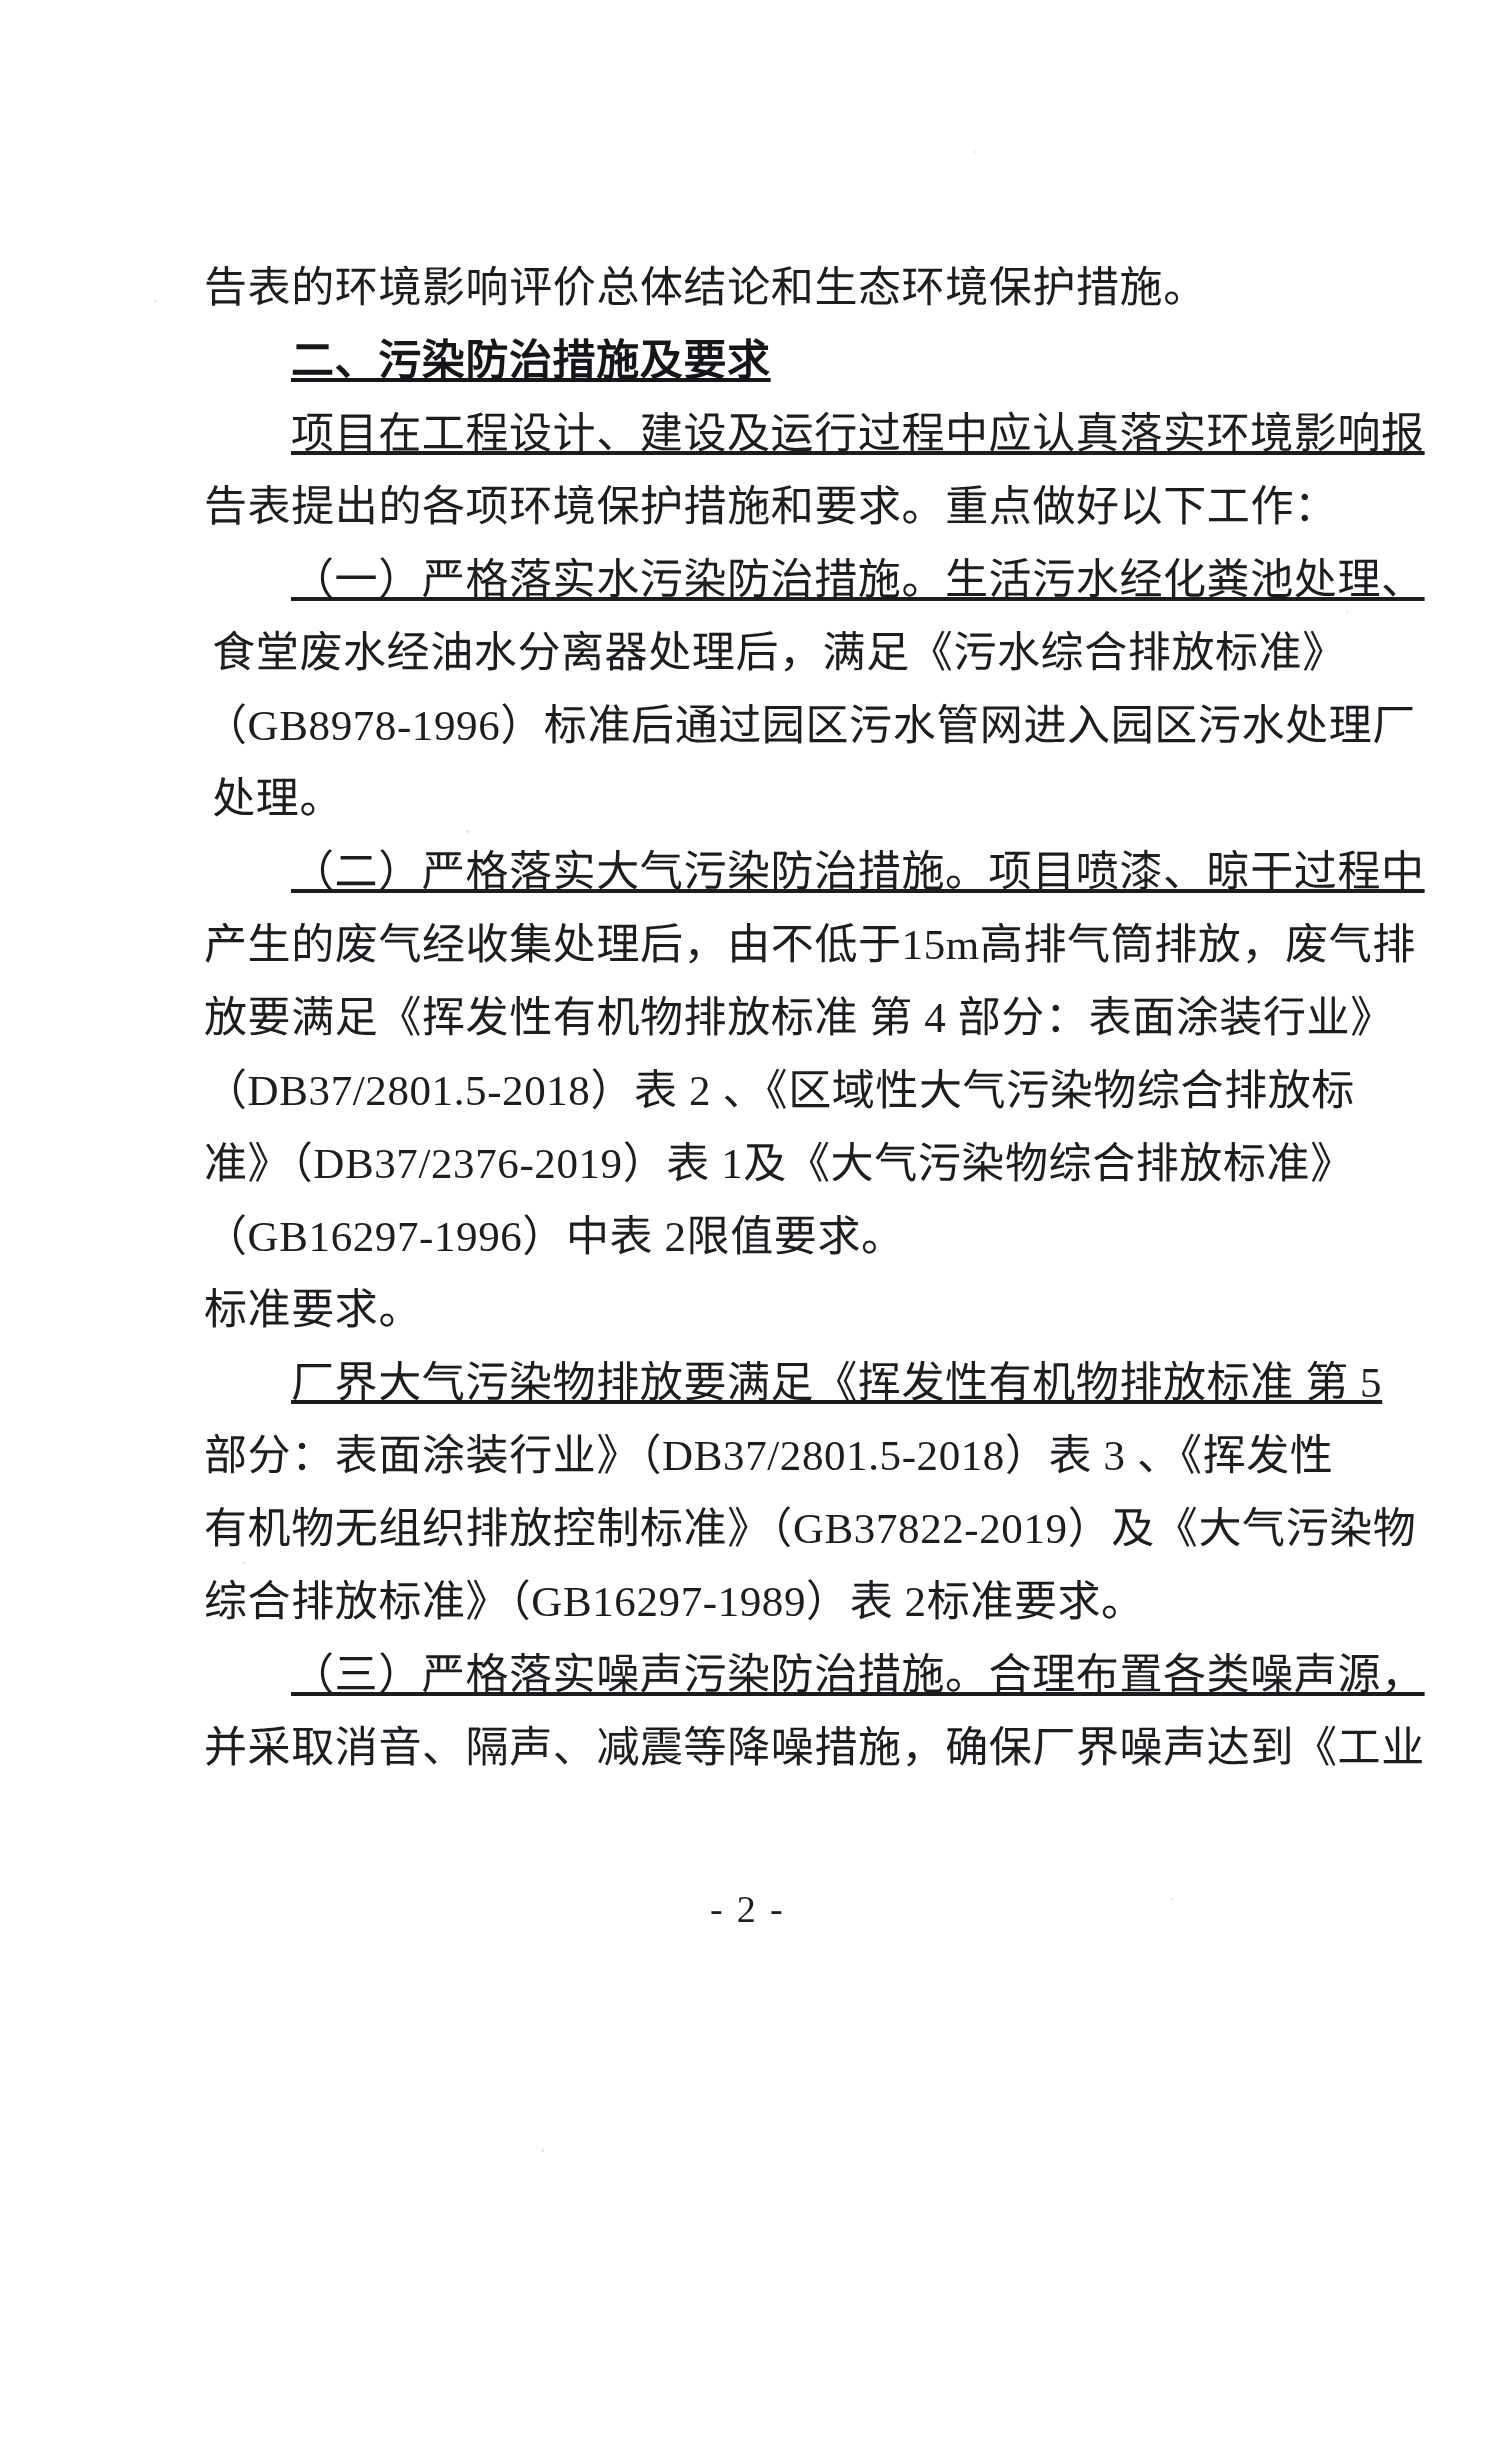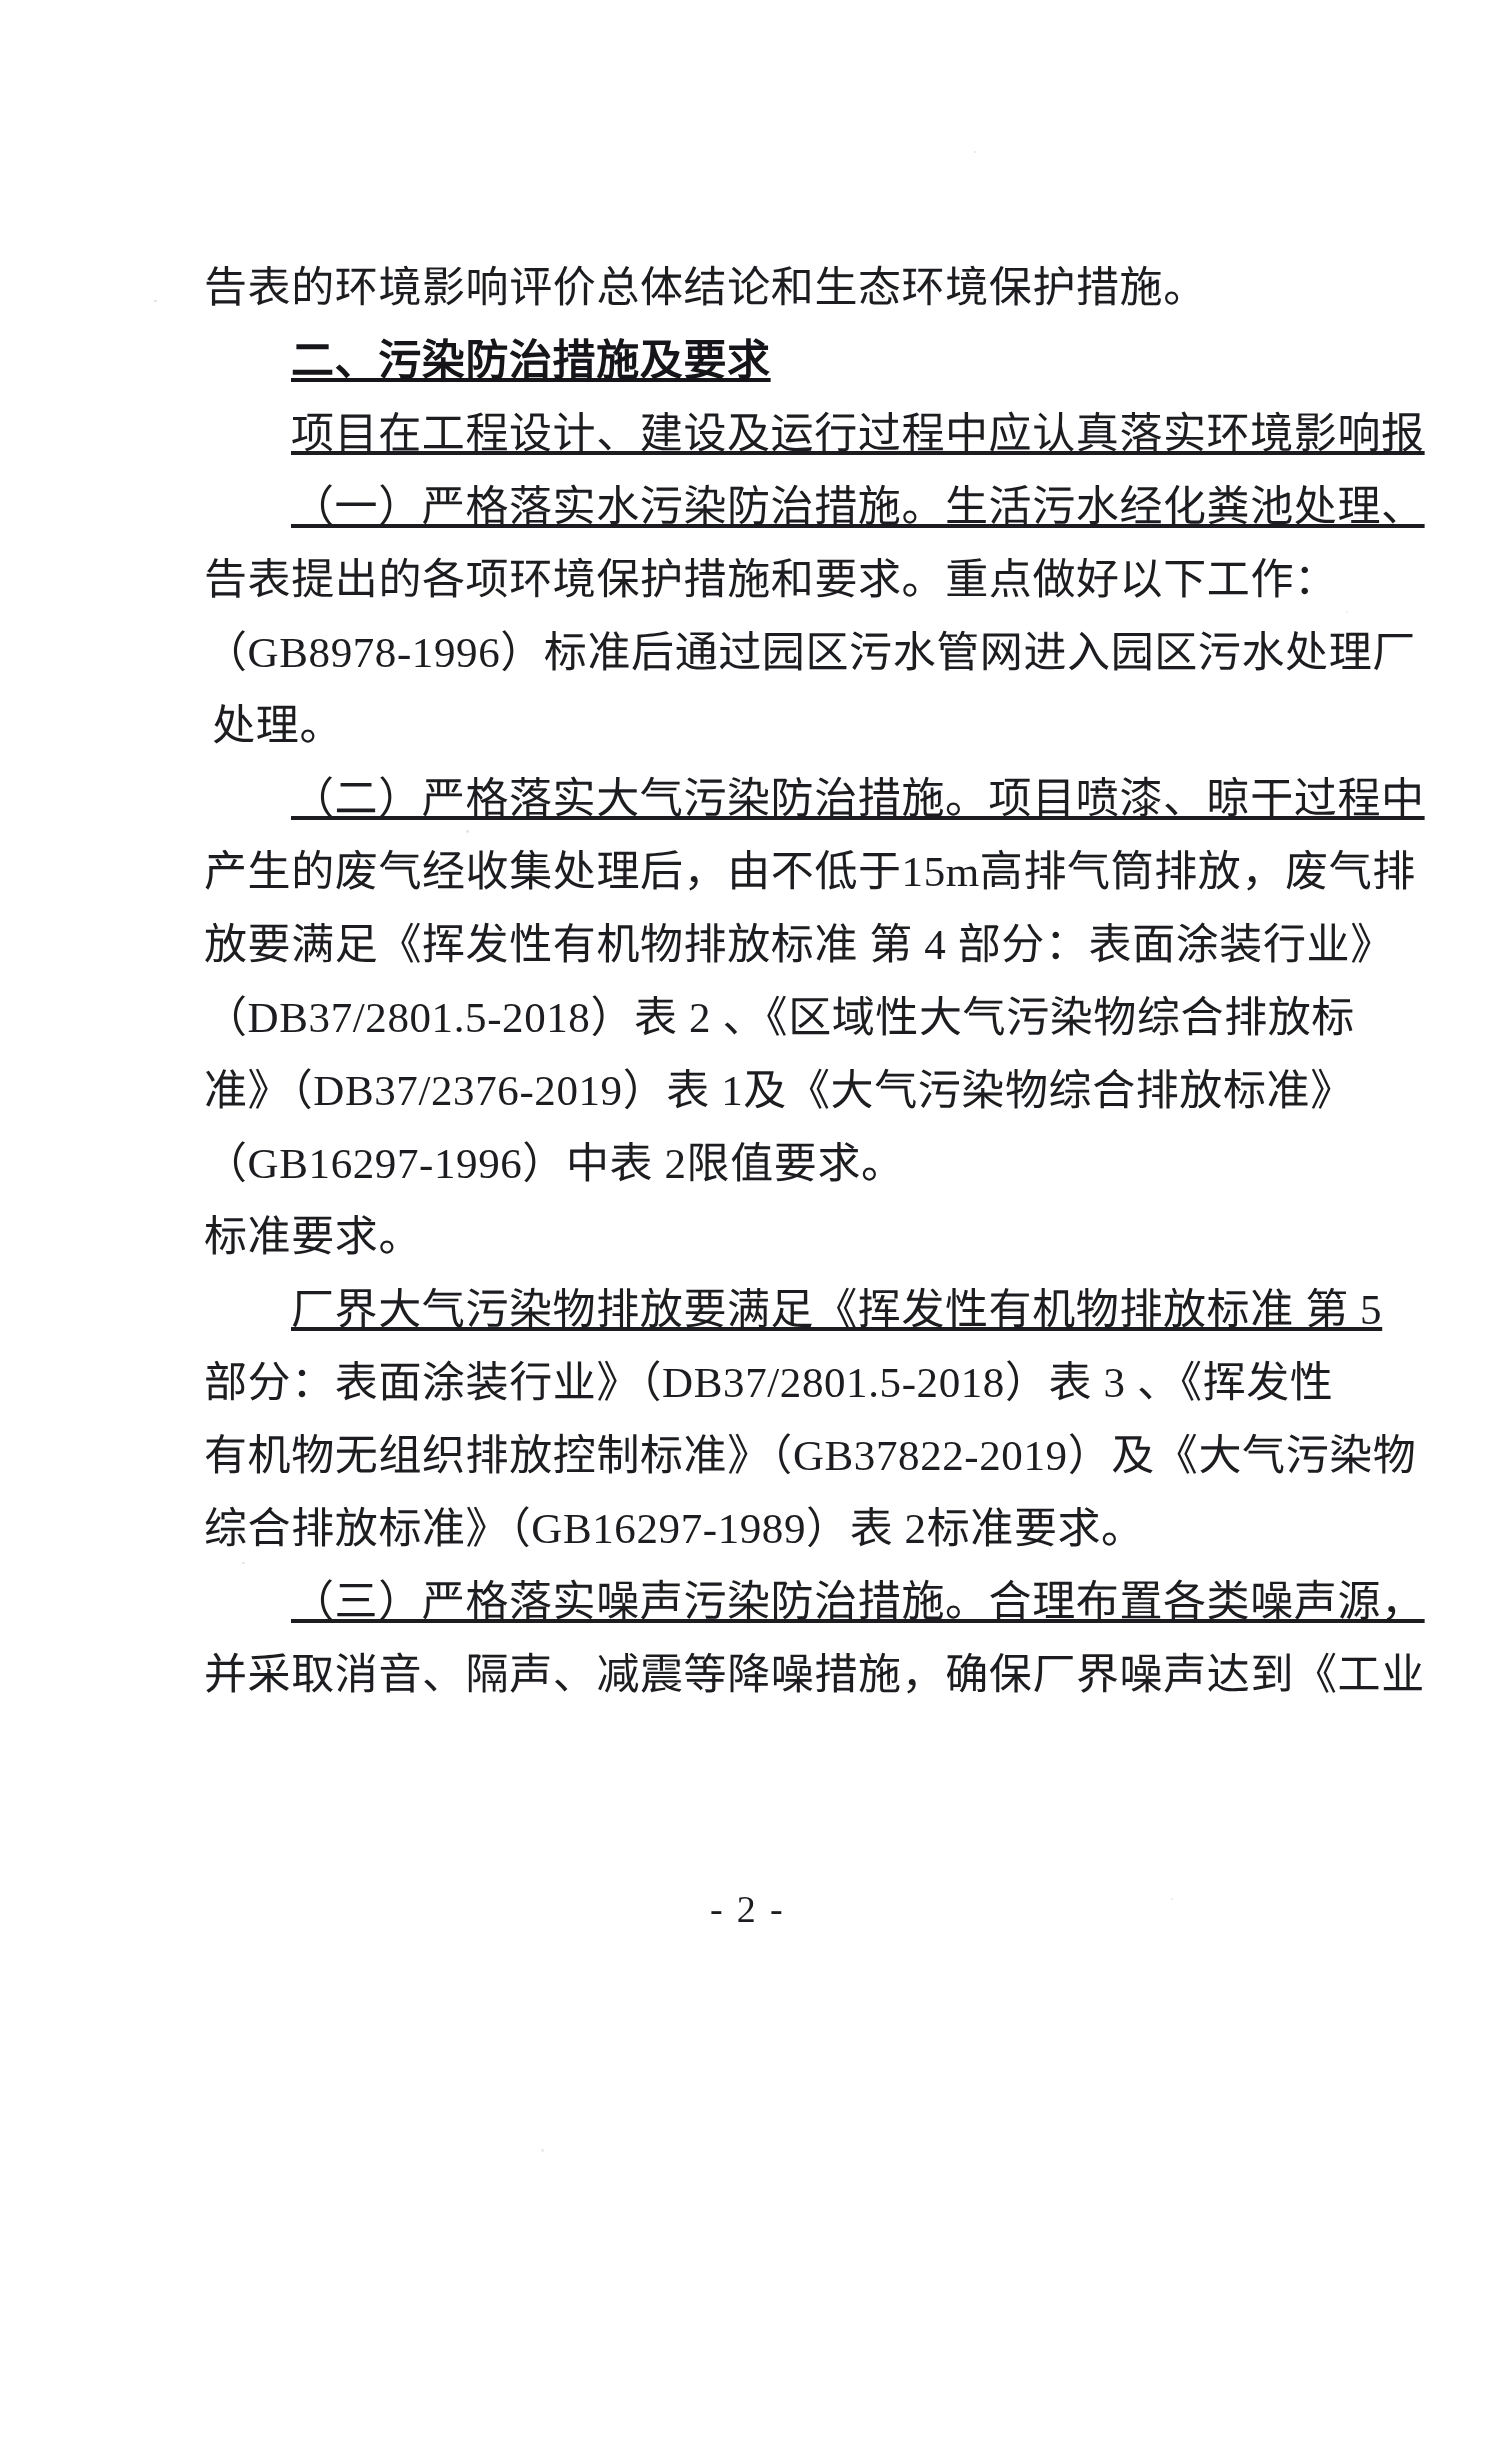--- a/index.html
+++ b/index.html
@@ -68,22 +68,23 @@
 </style>
 </head>
 <body>
 
 <div class="page">
 
   <div class="text-block">
     <div class="line">告表的环境影响评价总体结论和生态环境保护措施。</div>
     <div class="line indent heading">二、污染防治措施及要求</div>
     <div class="line indent">项目在工程设计、建设及运行过程中应认真落实环境影响报</div>
+    <div class="line">告表提出的各项环境保护措施和要求。重点做好以下工作：</div>
     <div class="line indent">（一）严格落实水污染防治措施。生活污水经化粪池处理、</div>
-    <div class="line">告表提出的各项环境保护措施和要求。重点做好以下工作：</div>
+    <div class="line indent-sm">食堂废水经油水分离器处理后，满足《污水综合排放标准》</div>
     <div class="line">（GB8978-1996）标准后通过园区污水管网进入园区污水处理厂</div>
     <div class="line indent-sm">处理。</div>
     <div class="line indent">（二）严格落实大气污染防治措施。项目喷漆、晾干过程中</div>
     <div class="line">产生的废气经收集处理后，由不低于15m高排气筒排放，废气排</div>
     <div class="line">放要满足《挥发性有机物排放标准 第 4 部分：表面涂装行业》</div>
     <div class="line">（DB37/2801.5-2018）表 2 、《区域性大气污染物综合排放标</div>
     <div class="line">准》（DB37/2376-2019）表 1及《大气污染物综合排放标准》</div>
     <div class="line">（GB16297-1996）中表 2限值要求。</div>
     <div class="line">标准要求。</div>
     <div class="line indent">厂界大气污染物排放要满足《挥发性有机物排放标准 第 5</div>

